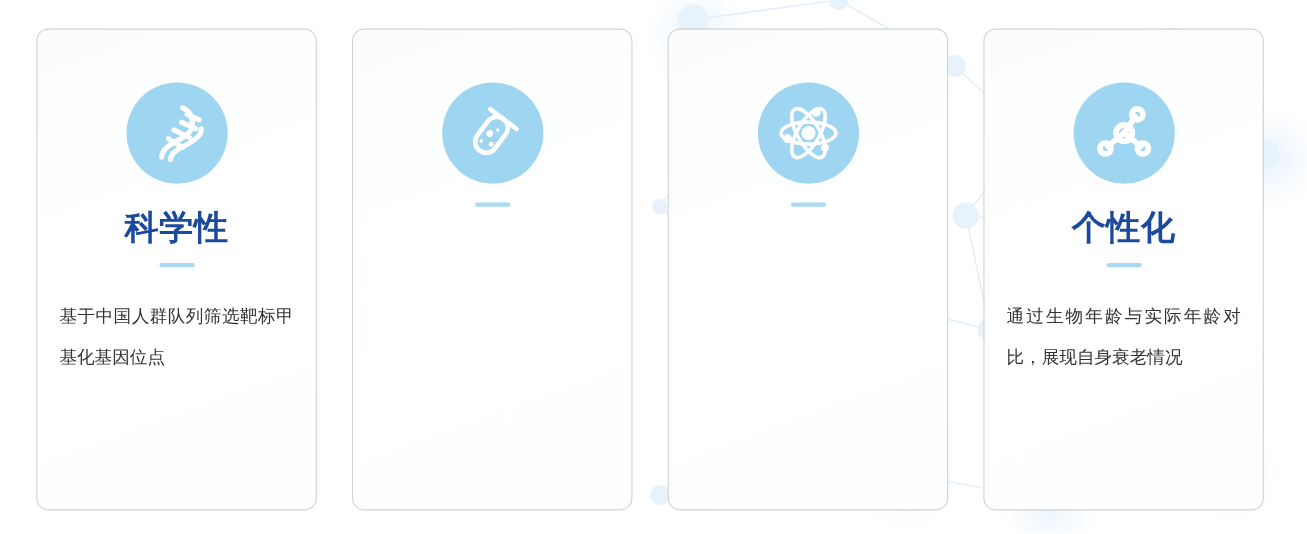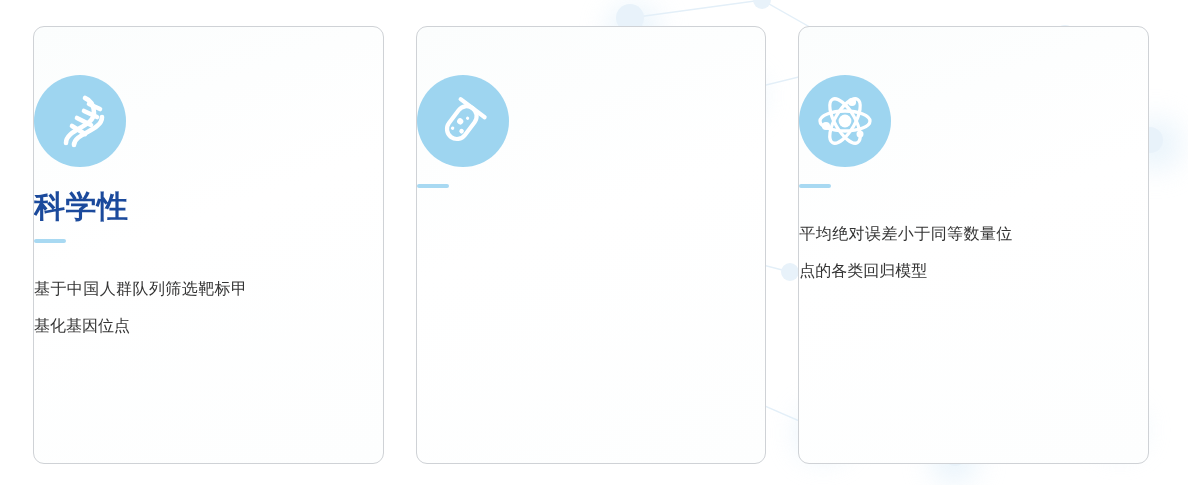--- a/index.html
+++ b/index.html
@@ -45,20 +45,21 @@
   }
 
   .card {
     flex:1 1 0;
     position:relative;
     border:1px solid #cfd2d6;
     border-radius:11px;
     background:linear-gradient(160deg,#fbfdfd 0%,#ffffff 45%,#fdfefe 100%);
     display:flex;
     flex-direction:column;
+    align-items:center;
     overflow:hidden;
   }
 
   .icon-badge {
     margin-top:48px;
     width:92px; height:92px;
     border-radius:50%;
     background:#9ed5f0;
     display:flex;
     align-items:center;
@@ -217,18 +218,39 @@
               <ellipse cx="29" cy="29" rx="25" ry="10" transform="rotate(120 29 29)"></ellipse>
             </g>
             <circle cx="29" cy="29" r="6.4" fill="#ffffff"></circle>
             <circle cx="36" cy="10" r="4.1" fill="#ffffff"></circle>
             <circle cx="10" cy="34" r="4.1" fill="#ffffff"></circle>
             <circle cx="44" cy="42" r="3.5" fill="#ffffff"></circle>
           </svg>
         </span>
       </div>
       <div class="divider"></div>
-      <div class="card-desc">平均绝对误差小于同等数量位点的各类回归模型</div>
-    </div>
-
+    </div>
+
+    <div class="card">
+      <div class="icon-badge">
+        <span>
+          <svg width="56" height="56" viewBox="0 0 56 56">
+            <g stroke="#ffffff" stroke-width="5.2" stroke-linecap="round" fill="none">
+              <path d="M28 28 L38 13"></path>
+              <path d="M28 28 L13 40"></path>
+              <path d="M28 28 L43 40"></path>
+            </g>
+            <g fill="none" stroke="#ffffff" stroke-width="5.2">
+              <circle cx="28" cy="28" r="7.4"></circle>
+              <circle cx="40" cy="11" r="5"></circle>
+              <circle cx="11" cy="42" r="5"></circle>
+              <circle cx="45" cy="42" r="5"></circle>
+            </g>
+          </svg>
+        </span>
+      </div>
+      <div class="card-title">个性化</div>
+      <div class="divider"></div>
+      <div class="card-desc">通过生物年龄与实际年龄对比，展现自身衰老情况</div>
+    </div>
 
   </div>
 </div>
 
 </body></html>

